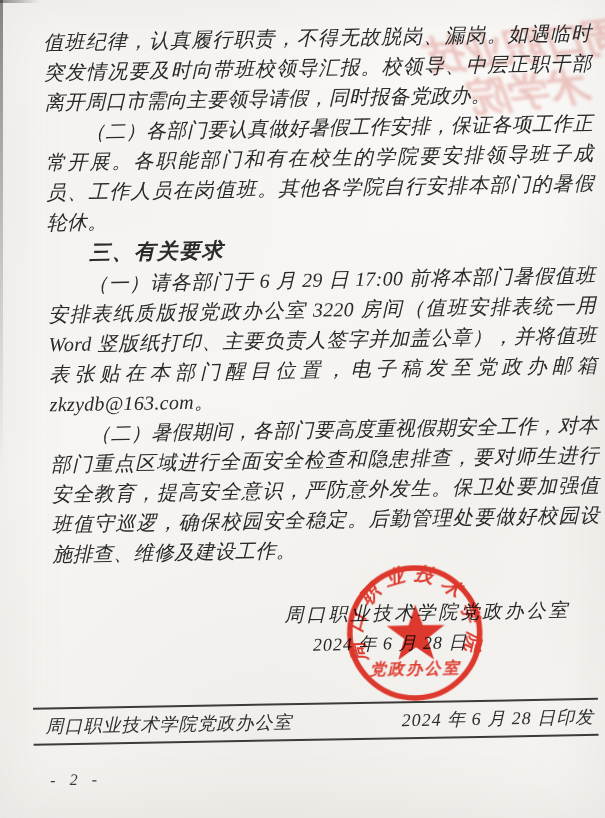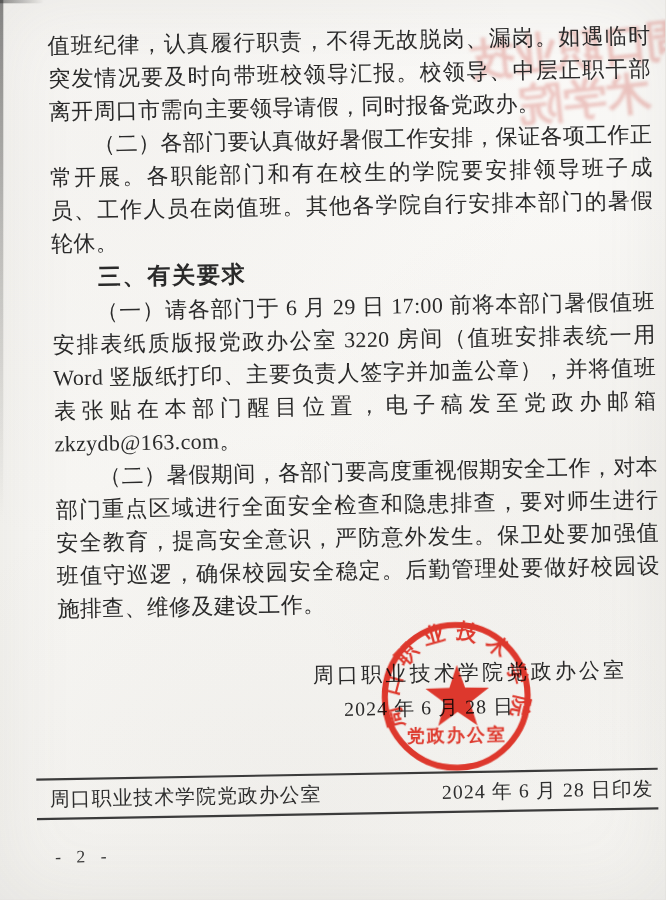--- a/index.html
+++ b/index.html
@@ -9,20 +9,21 @@
     margin:0 auto;
     background:
       radial-gradient(circle at 18% 15%, rgba(150,140,128,.05), transparent 45%),
       radial-gradient(circle at 88% 55%, rgba(150,140,128,.05), transparent 40%),
       radial-gradient(circle at 45% 92%, rgba(140,132,120,.06), transparent 45%),
       linear-gradient(180deg,#faf9f7 0%,#f7f6f3 55%,#f5f4f1 100%);
     overflow:hidden;
     font-family:"Liberation Serif","DejaVu Serif",serif;
     color:#2a2a2a;
     box-shadow:inset 0 0 70px rgba(110,105,95,.10);
+    font-style:italic;
   }
   .sheet{
     position:absolute;inset:0;
     transform:rotate(-1deg);
     transform-origin:300px 420px;
   }
   
   .doc-body{
     position:absolute;left:50px;top:23px;width:548px;
     font-size:20px;line-height:30px;

